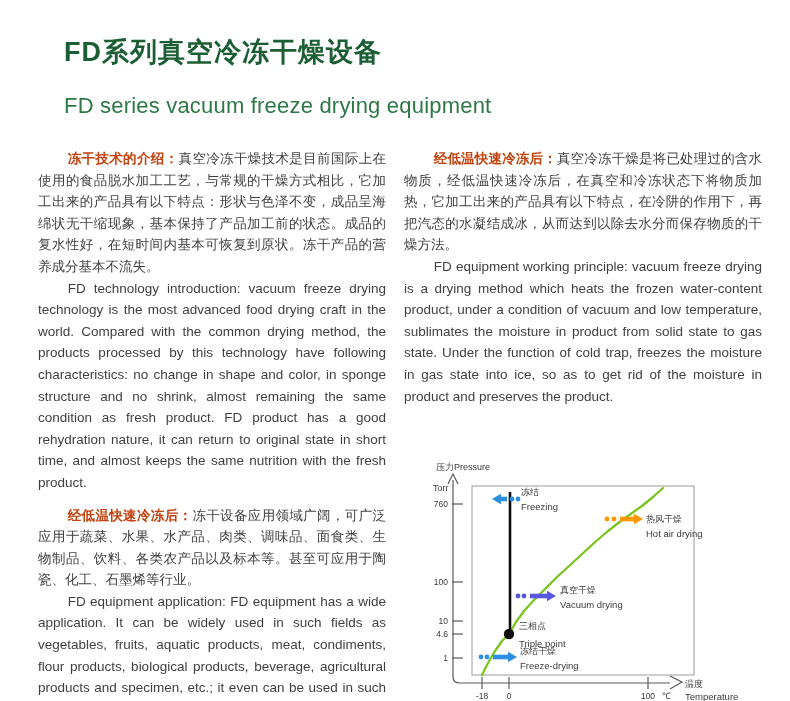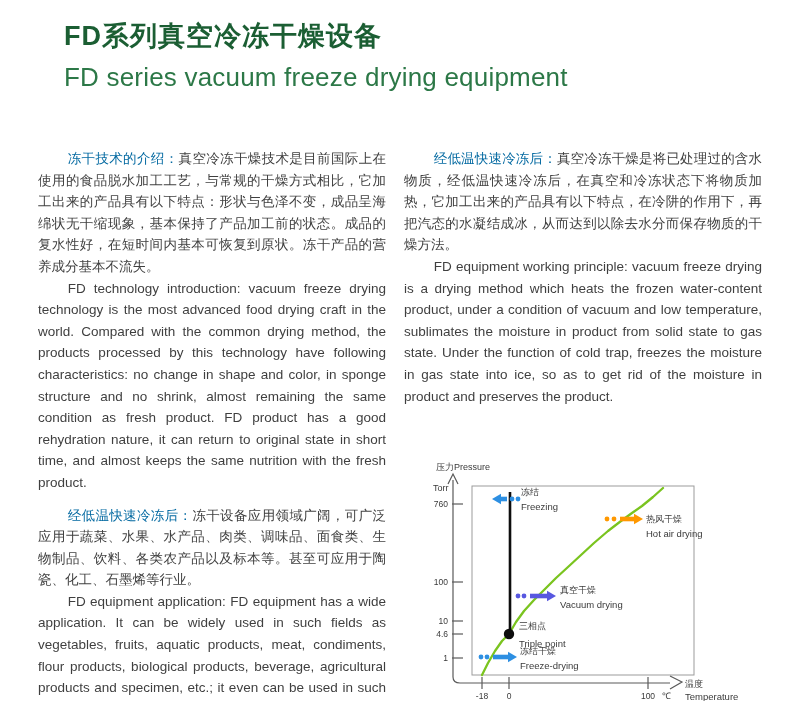--- a/index.html
+++ b/index.html
@@ -1,29 +1,29 @@
 <!DOCTYPE html>
 <html><head>
 <meta charset="utf-8">
 <style>
   * { margin:0; padding:0; box-sizing:border-box; }
   html,body { background:#ffffff; }
   .page {
     position:relative; width:790px; height:701px; background:#fff;
     font-family:"Liberation Sans", sans-serif; color:#454545; overflow:hidden;
   }
-  .titles { position:absolute; left:64px; top:18px; }
+  .titles { position:absolute; left:64px; top:34px; }
   .title-zh { font-size:27px; font-weight:bold; color:#1b5e33; letter-spacing:1px; }
-  .title-en { font-size:26px; color:#2c7847; margin-top:8px; letter-spacing:0.2px; }
+  .title-en { font-size:22px; color:#2c7847; margin-top:23px; letter-spacing:0.2px; }
   .col { position:absolute; top:148px; text-align:justify; font-size:13.5px; line-height:21.6px; color:#3f3f3f; }
   .col-left  { left:38px;  width:348px; }
   .col-right { left:404px; width:358px; }
   p.para { text-indent:2.2em; margin:0; }
   p.para.gap { margin-top:11px; }
-  .zh-head { font-weight:normal; color:#0369a1; }
+  .zh-head { font-weight:bold; color:#c2410c; }
   .chart { position:absolute; left:420px; top:450px; width:370px; height:251px; }
   svg text { font-family:"Liberation Sans", sans-serif; }
 </style>
 </head>
 <body>
 
 <div class="page">
 
   <header class="titles">
     <div class="title-zh" style="color: rgb(27, 94, 51);">FD系列真空冷冻干燥设备</div>

